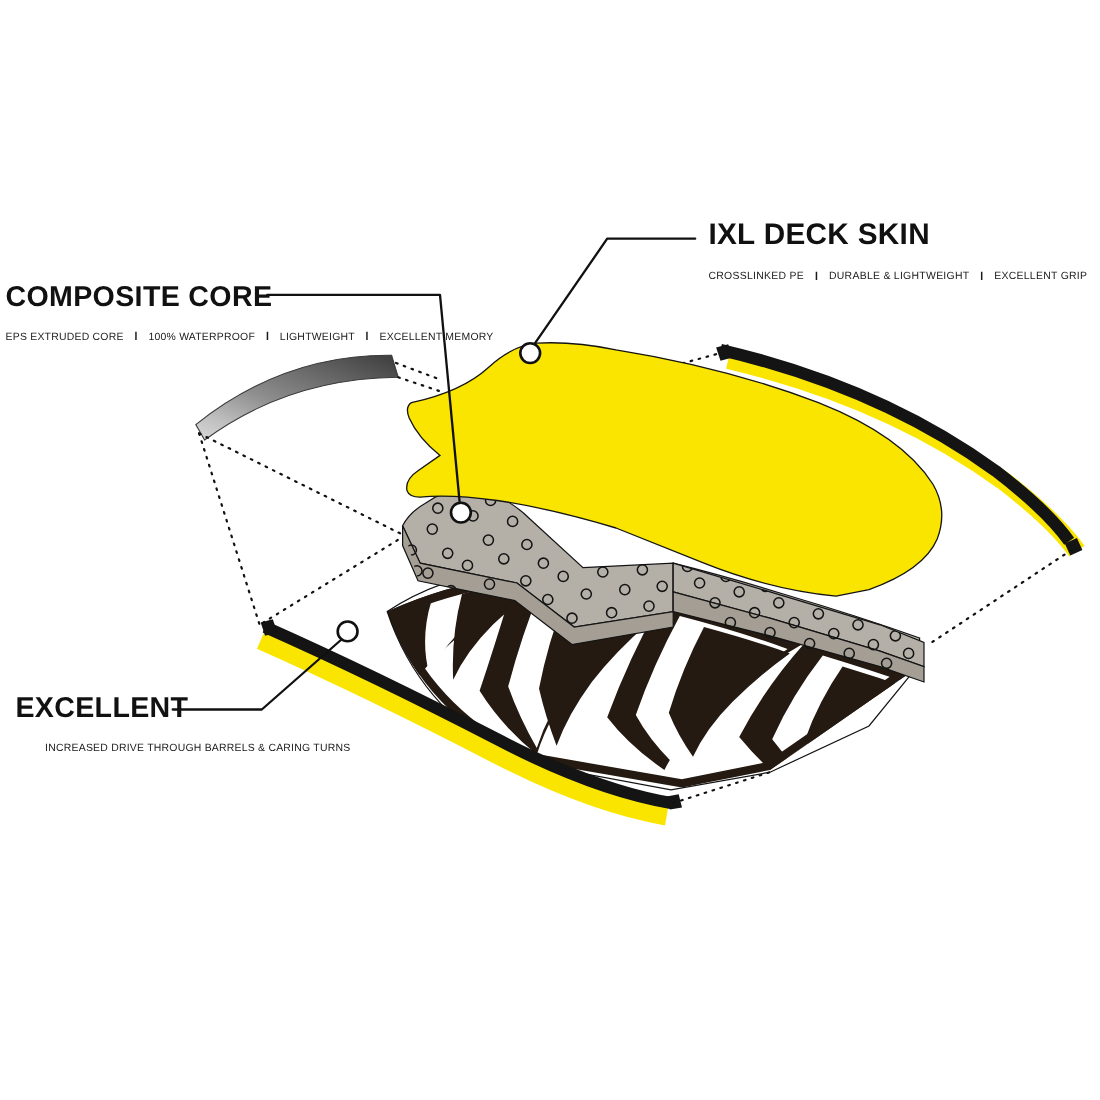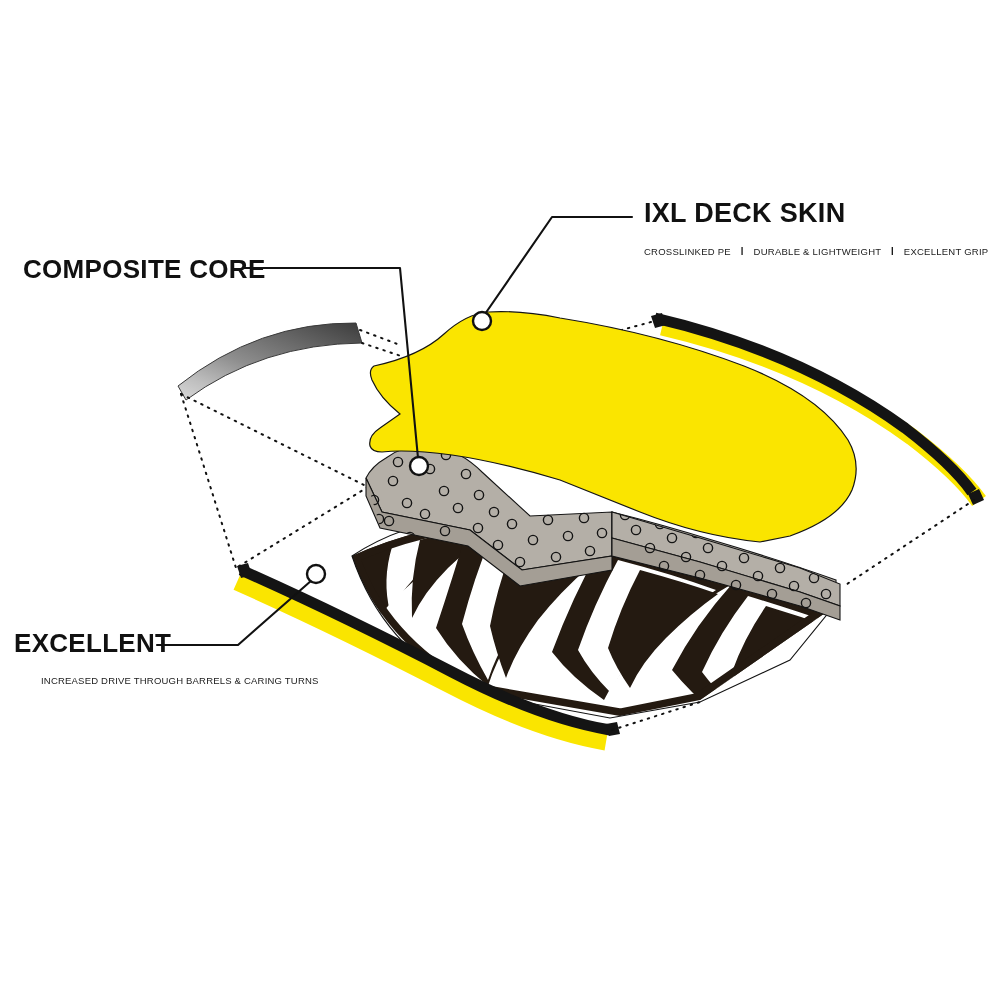--- a/index.html
+++ b/index.html
@@ -59,21 +59,21 @@
   
   #callout-deck-skin {
     left: 644px;
     top: 200px;
   }
   #callout-deck-skin .callout-title { font-size: 27px; }
   #callout-deck-skin .callout-sub  { font-size: 9.5px; letter-spacing: 0.25px; }
 
   
   #callout-composite-core {
-    left: 23px;
+    left: 5px;
     top: 256px;
   }
   #callout-composite-core .callout-title { font-size: 26px; }
   #callout-composite-core .callout-sub   { font-size: 9.5px; letter-spacing: 0.2px; }
 
   
   #callout-channels {
     left: 14px;
     top: 630px;
   }
@@ -302,20 +302,29 @@
       <span>CROSSLINKED PE</span>
       <span class="sep">I</span>
       <span>DURABLE &amp; LIGHTWEIGHT</span>
       <span class="sep">I</span>
       <span>EXCELLENT GRIP</span>
     </div>
   </div>
 
   <div class="callout" id="callout-composite-core">
     <div class="callout-title">COMPOSITE CORE</div>
+    <div class="callout-sub">
+      <span>EPS EXTRUDED CORE</span>
+      <span class="sep">I</span>
+      <span>100% WATERPROOF</span>
+      <span class="sep">I</span>
+      <span>LIGHTWEIGHT</span>
+      <span class="sep">I</span>
+      <span>EXCELLENT MEMORY</span>
+    </div>
   </div>
 
   <div class="callout" id="callout-channels">
     <div class="callout-title">EXCELLENT</div>
     <div class="callout-sub">
       <span>INCREASED DRIVE THROUGH BARRELS &amp; CARING TURNS</span>
     </div>
   </div>
 
 </div>

